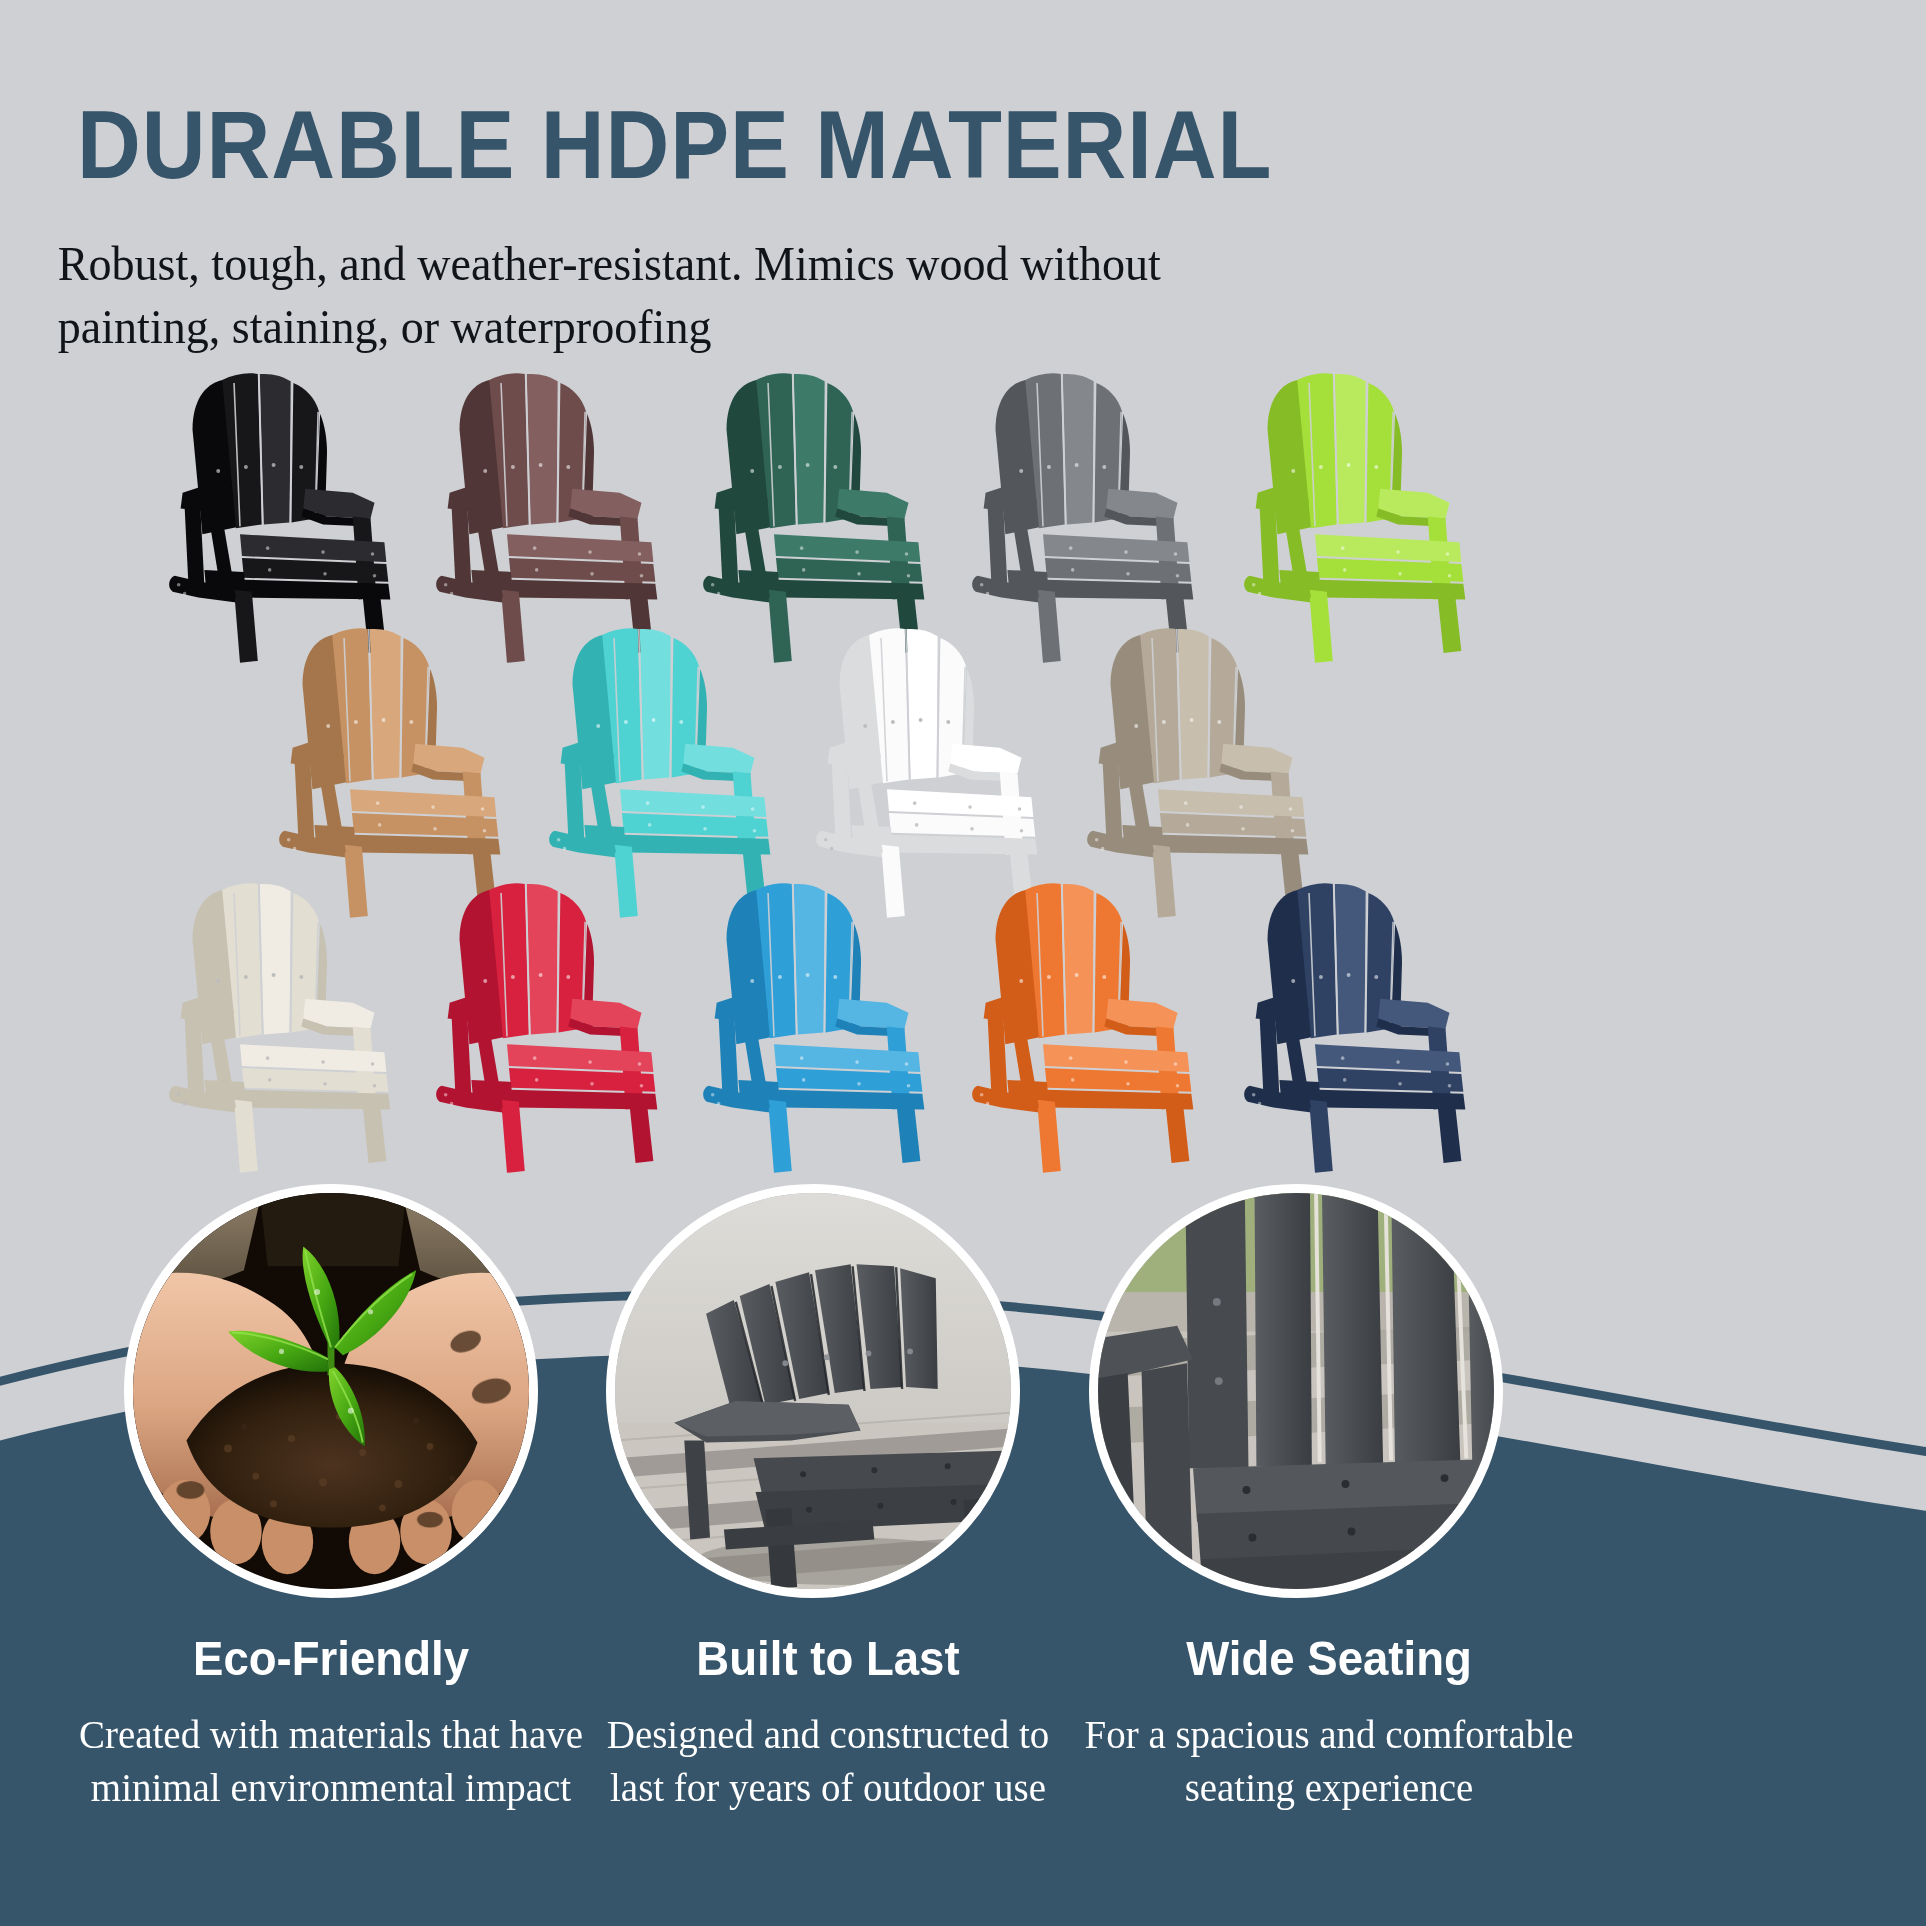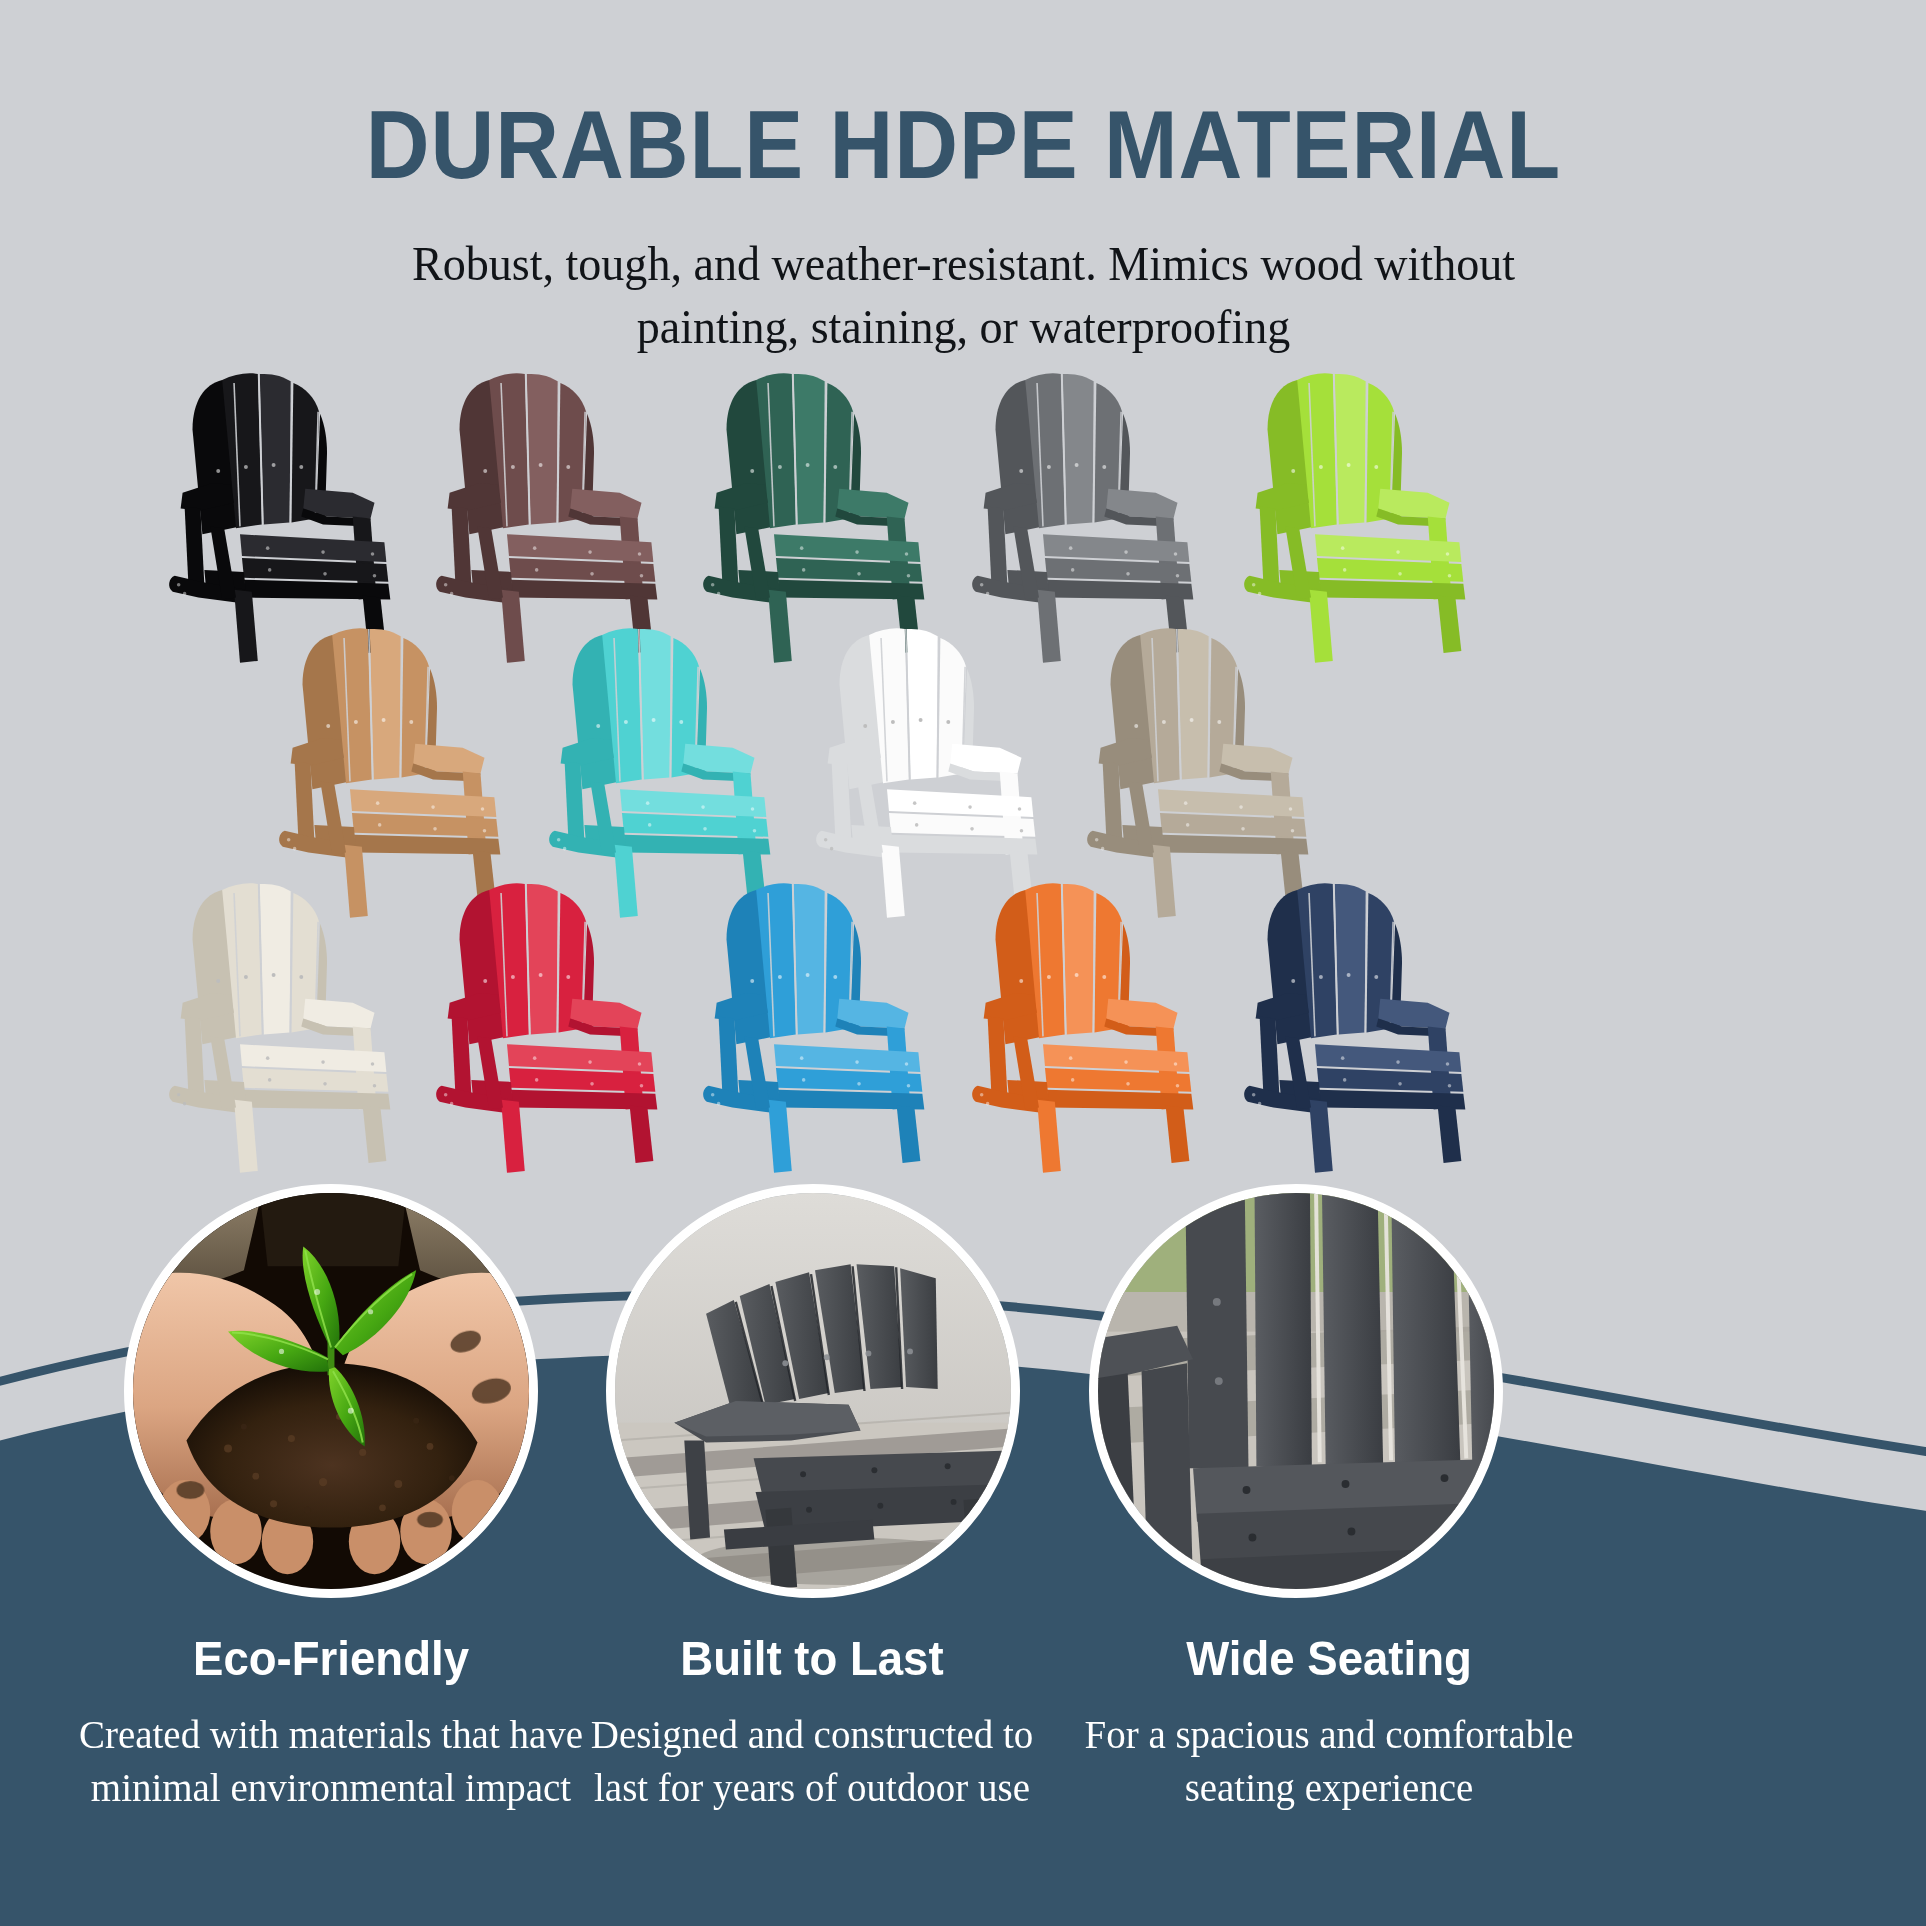--- a/index.html
+++ b/index.html
@@ -12,21 +12,21 @@
   }
 
   #page {
     position:relative;
     width:1927px; height:1927px;
     background:#ced0d4;
     overflow:hidden;
   }
 
   
-  .header { position:absolute; top:0; left:0; width:1927px; text-align:center; }
+  .header { position:absolute; top:0; left:0; width:1927px; }
 
   .title {
     font-family:"Liberation Sans", sans-serif;
     font-weight:bold;
     font-size:96px;
     letter-spacing:1px;
     color:#36546a;
     margin-top:97px;
     line-height:1.0;
     transform:scaleX(0.92);
@@ -1238,21 +1238,21 @@
 
   <div class="captions">
     <div class="cap" style="left:34px;">
       <div class="cap-title">Eco-Friendly</div>
       <div class="cap-body">
         <div>Created with materials that have</div>
         <div>minimal environmental impact</div>
       </div>
     </div>
 
-    <div class="cap" style="left:515px;">
+    <div class="cap" style="left:531px;">
       <div class="cap-title">Built to Last</div>
       <div class="cap-body">
         <div>Designed and constructed to</div>
         <div>last for years of outdoor use</div>
       </div>
     </div>
 
     <div class="cap" style="left:1032px;">
       <div class="cap-title">Wide Seating</div>
       <div class="cap-body">

